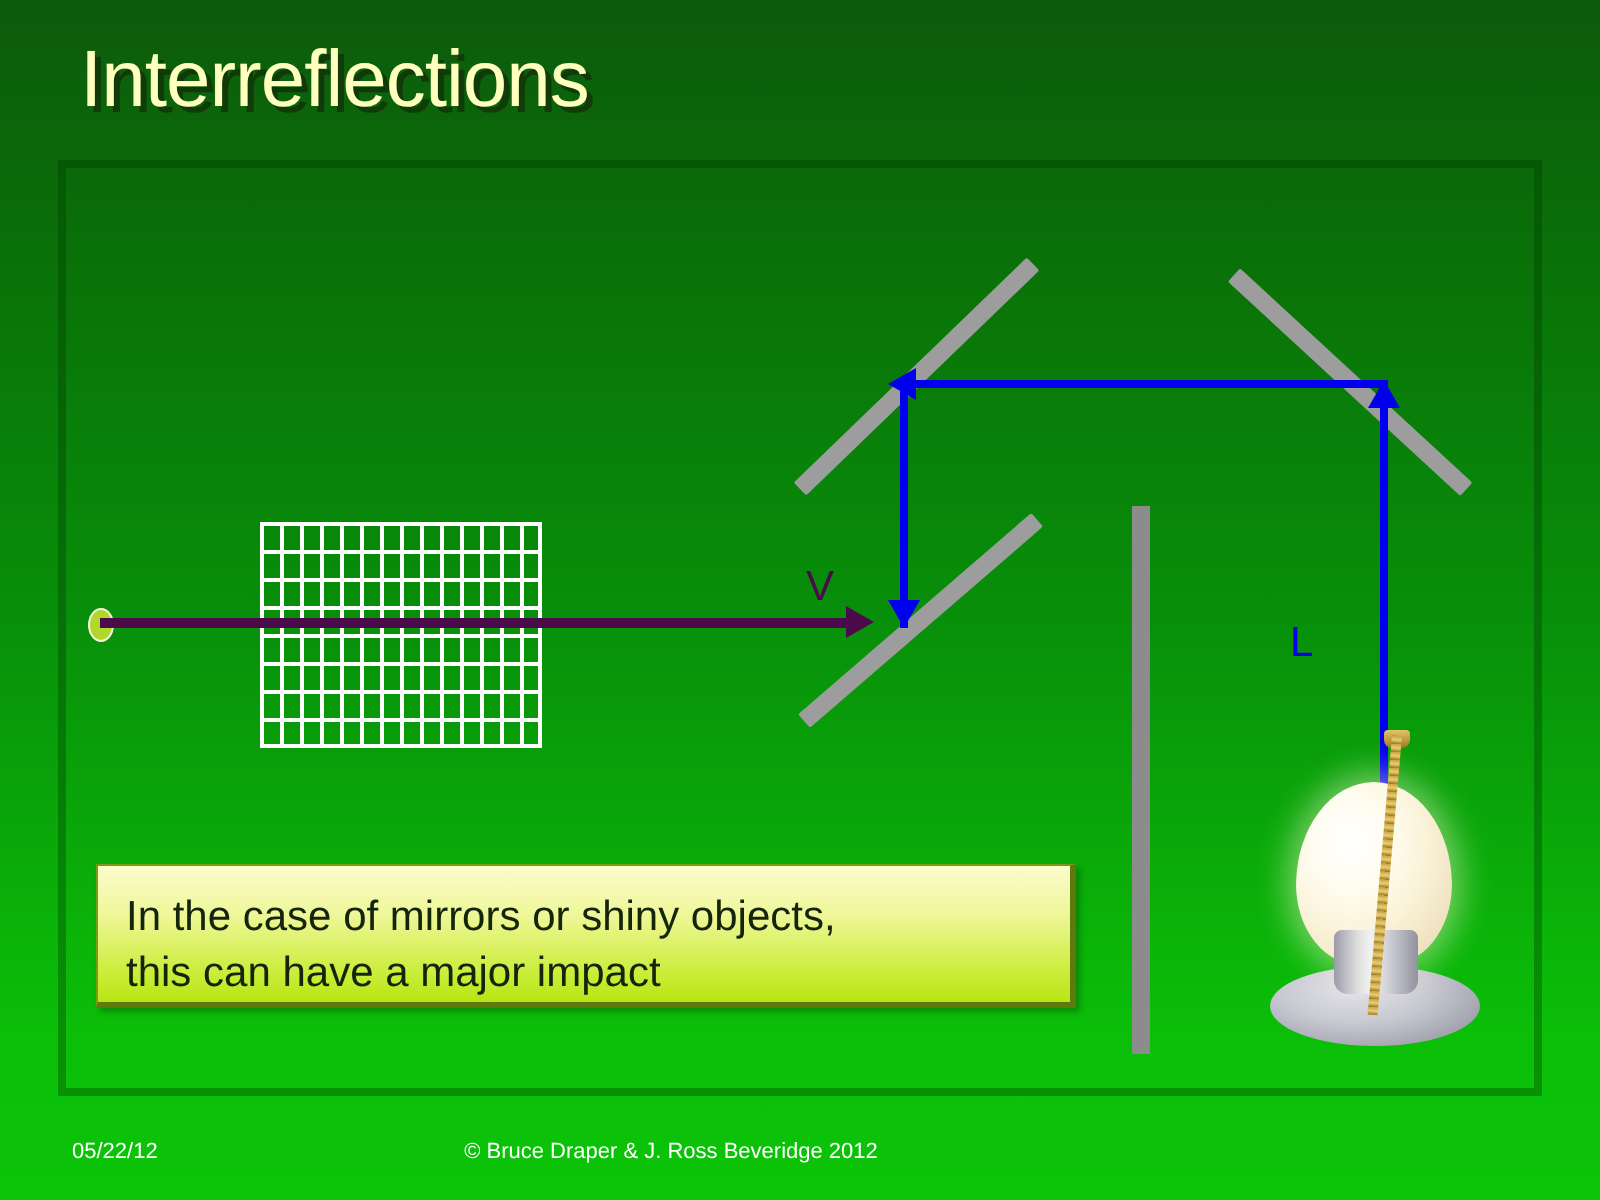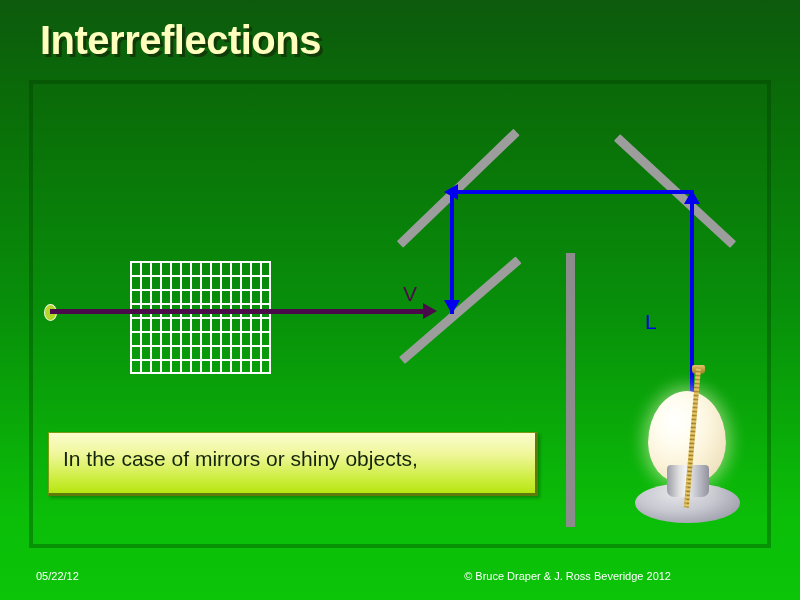--- a/index.html
+++ b/index.html
@@ -25,21 +25,21 @@
     border: 4px solid rgba(0, 58, 0, 0.35);
     box-sizing: border-box;
     pointer-events: none;
   }
   
   #title {
     position: absolute;
     left: 40px;
     top: 18px;
     font-size: 40px;
-    font-weight: bold;
+    font-weight: normal;
     letter-spacing: -0.5px;
     color: #ffffbe;
     text-shadow: 3px 3px 0 rgba(20, 45, 10, 0.75);
     white-space: nowrap;
   }
   
   #stage {
     position: absolute;
     left: 0; top: 0;
     width: 800px; height: 600px;
@@ -140,21 +140,21 @@
     font-family: "Liberation Sans", sans-serif;
   }
   #label-v { left: 403px; top: 282px; color: #4b0b4b; }
   #label-l { left: 645px; top: 310px; color: #0000ee; }
   
   #caption {
     position: absolute;
     left: 48px;
     top: 432px;
     width: 490px;
-    padding: 12px 14px 20px 14px;
+    padding: 12px 14px 0 14px;
     box-sizing: border-box;
     background: linear-gradient(to bottom, #fbfccd 0%, #eff79a 35%, #cbed3b 78%, #b6e612 100%);
     border: 1px solid #7a9b12;
     border-bottom: 3px solid #5d7a0a;
     border-right: 3px solid #5d7a0a;
     box-shadow: 2px 2px 3px rgba(0,0,0,0.25);
     color: #14250c;
     font-size: 21px;
     line-height: 1.34;
   }
@@ -211,21 +211,21 @@
     background: #0000ee;
   }
   
   .footer {
     position: absolute;
     top: 570px;
     font-size: 11px;
     color: #ffffff;
   }
   #footer-date { left: 36px; }
-  #footer-credit { left: 0; width: 671px; text-align: right; }
+  #footer-credit { left: 0; width: 671px; text-align: center; }
   #footer-page { left: 0; width: 764px; text-align: right; }
 </style>
 </head>
 <body>
 
 <div id="slide">
 
   <div id="frame"></div>
 
   <div id="title">Interreflections</div>
@@ -260,18 +260,19 @@
       <div class="lamp-neck"></div>
       <div class="lamp-socket"></div>
       <div class="lamp-chain-top"></div>
       <div class="lamp-chain"></div>
     </div>
 
   </div>
 
   <div id="caption">
     <div>In the case of mirrors or shiny objects,</div>
+    <div>this can have a major impact</div>
   </div>
 
   <div class="footer" id="footer-date">05/22/12</div>
   <div class="footer" id="footer-credit">© Bruce Draper &amp; J. Ross Beveridge 2012</div>
 
 </div>
 
 </body></html>

